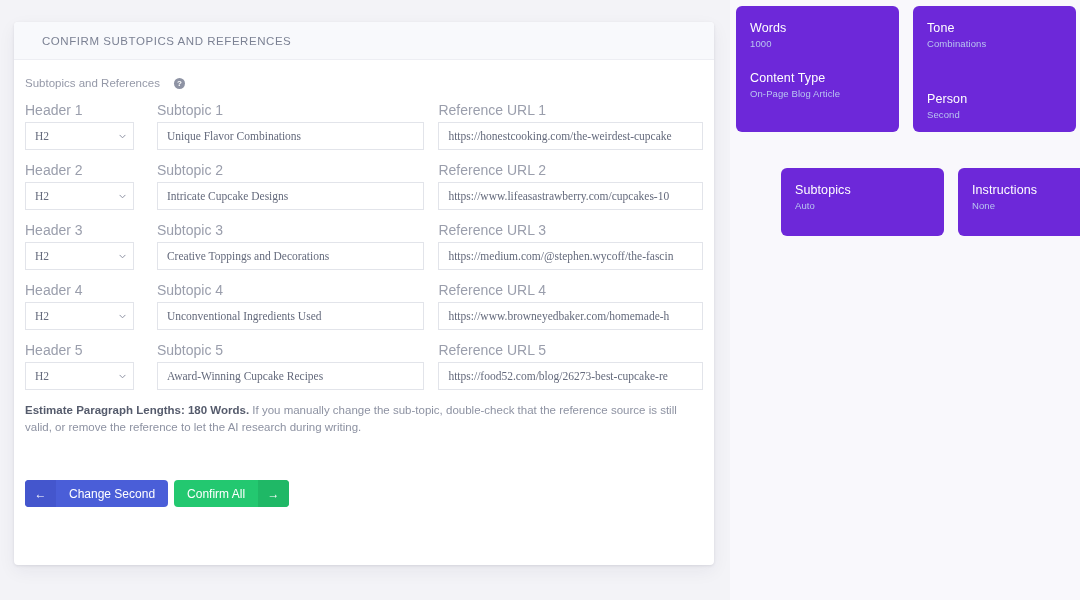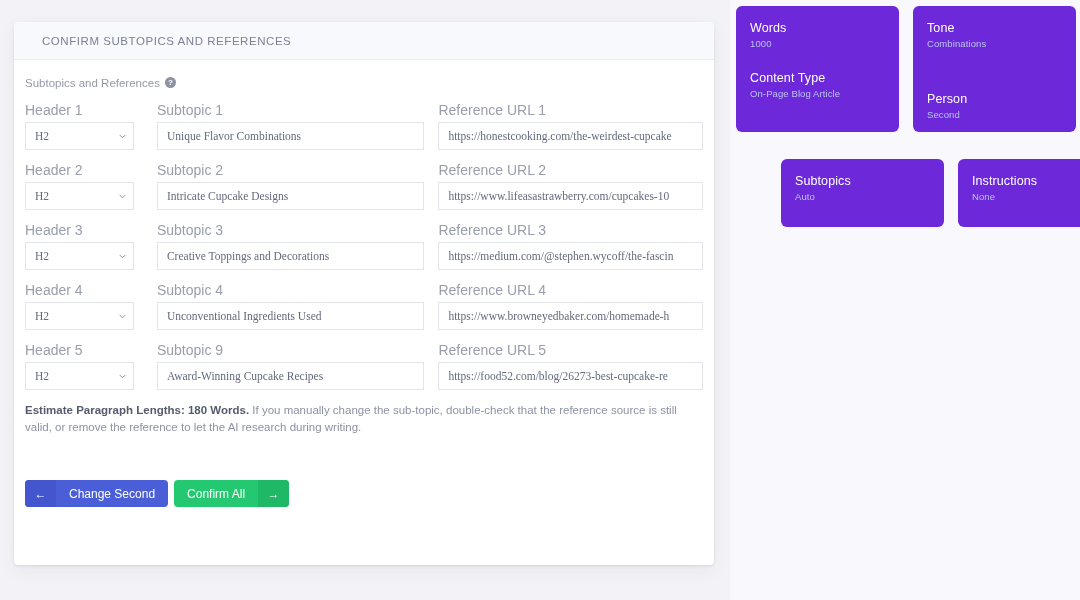--- a/index.html
+++ b/index.html
@@ -44,21 +44,21 @@
     font-size: 11.5px;
     letter-spacing: .55px;
     color: #7c8294;
     font-weight: 400;
   }
   .panel-body { padding: 17px 11px 0 11px; flex: 1; }
 
   .section-label {
     font-size: 11.5px;
     color: #9599a8;
-    display: flex; align-items: flex-start; gap: 5px;
+    display: flex; align-items: flex-end; gap: 14px;
     margin-bottom: 13px;
   }
   .help-icon {
     width: 11px; height: 11px; border-radius: 50%;
     background: #8e93a4; color:#fff;
     font-size: 8px; line-height: 11px; text-align: center;
     font-weight: 700; display:inline-block;
   }
 
   .row {
@@ -153,21 +153,21 @@
     gap: 10px 14px;
   }
   .card {
     background: #6d28d9;
     border-radius: 6px;
     padding: 15px 14px 14px 14px;
     color: #fff;
   }
   .card.tall { height: 126px; }
   .card.short { height: 68px; }
-  .card-group + .card-group { margin-top: 27px; padding-left: 45px; }
+  .card-group + .card-group { margin-top: 36px; padding-left: 45px; }
   .ck {
     font-size: 12.5px;
     font-weight: 400;
     color: #ffffff;
     margin-bottom: 3px;
     letter-spacing: .1px;
   }
   .cv {
     font-size: 9.5px;
     color: #b9c5f0;
@@ -287,21 +287,21 @@
             <div class="select-wrap">
               <div class="ctl">H2</div>
               <span class="chev">
                   <svg width="7" height="7" viewBox="0 0 8 8">
                     <path d="M1 2.5L4 5.5L7 2.5" stroke="#8a8fa0" stroke-width="1.1" fill="none" stroke-linecap="round" stroke-linejoin="round"></path>
                   </svg>
                 </span>
             </div>
           </div>
           <div class="col-subtopic">
-            <span class="field-label">Subtopic 9</span>
+            <span class="field-label">Subtopic 5</span>
             <div class="ctl">Award-Winning Cupcake Recipes</div>
           </div>
           <div class="col-url">
             <span class="field-label">Reference URL 5</span>
             <div class="ctl">https://food52.com/blog/26273-best-cupcake-re</div>
           </div>
         </div>
 
         <div class="note">
           <b>Estimate Paragraph Lengths: 180 Words.</b><span> If you manually change the sub-topic, double-check that the reference source is still valid, or remove the reference to let the AI research during writing.</span>

